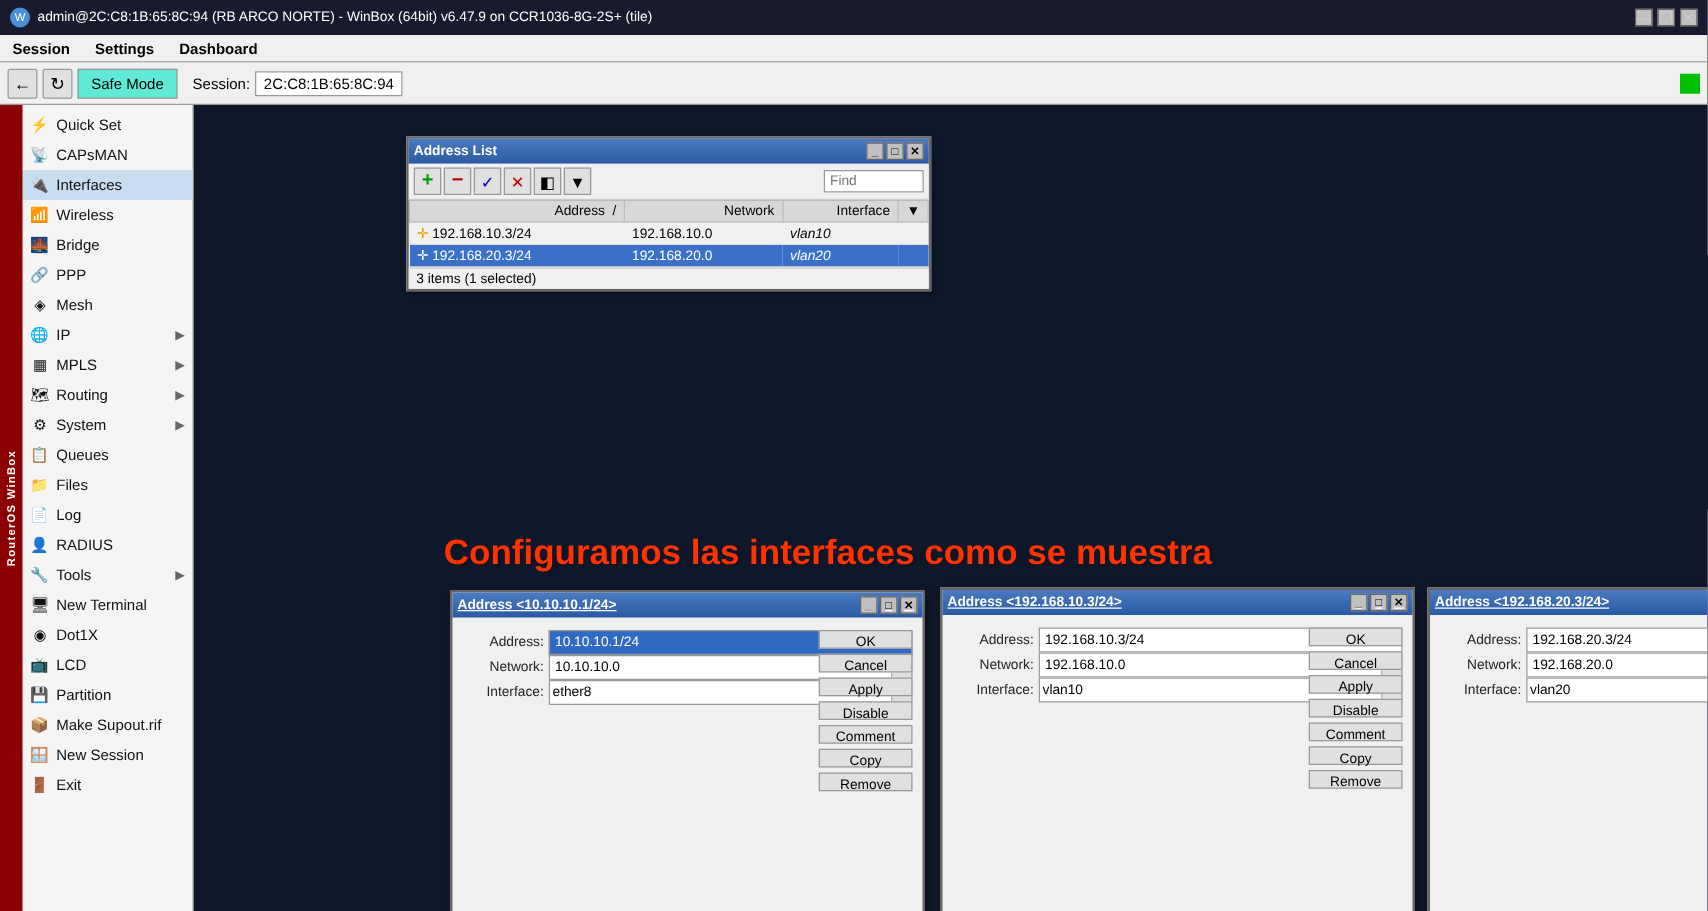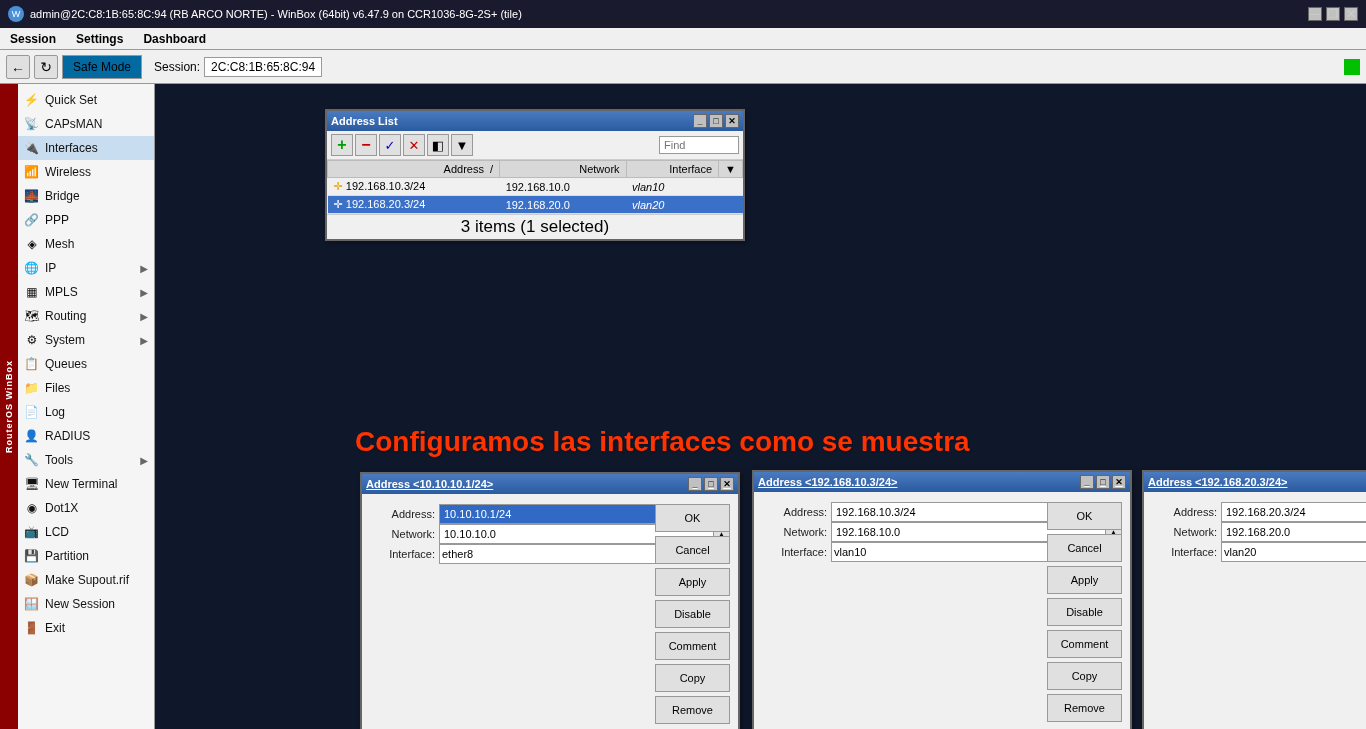--- a/index.html
+++ b/index.html
@@ -86,21 +86,21 @@
       background: #e0e0e0;
       border: 1px solid #999;
       border-radius: 2px;
       display: flex;
       align-items: center;
       justify-content: center;
       cursor: pointer;
       font-size: 14px;
     }
     .safe-mode-btn {
-      background: #0369a1;
+      background: #5eead4;
       border: 1px solid #999;
       padding: 2px 10px;
       cursor: pointer;
       font-size: 12px;
       height: 24px;
     }
     .session-label {
       font-size: 12px;
       margin-left: 8px;
     }
@@ -272,24 +272,23 @@
     .addr-table tr.selected td {
       background: #3a70c8;
       color: white;
     }
     .addr-table tr.selected td.italic {
       font-style: italic;
     }
     td.italic { font-style: italic; }
     .status-bar {
       padding: 2px 6px;
-      font-size: 17px;
+      font-size: 11px;
       border-top: 1px solid #ccc;
       background: #f0f0f0;
-      text-align: center;
     }
 
     
     .dialog {
       position: absolute;
       background: #f0f0f0;
       border: 2px solid #666;
       box-shadow: 2px 2px 6px rgba(0,0,0,0.4);
     }
     .dialog-titlebar {
@@ -379,21 +378,21 @@
       font-size: 8px;
     }
     .dialog-btn {
       min-width: 75px;
       padding: 3px 8px;
       background: #e0e0e0;
       border: 1px solid #999;
       cursor: pointer;
       font-size: 11px;
       text-align: center;
-      height: 28px;
+      height: 15px;
     }
 
     
     .overlay-text {
       position: absolute;
       font-size: 28px;
       font-weight: bold;
       color: #ff3300;
       text-shadow: 1px 1px 2px rgba(0,0,0,0.3);
       pointer-events: none;

